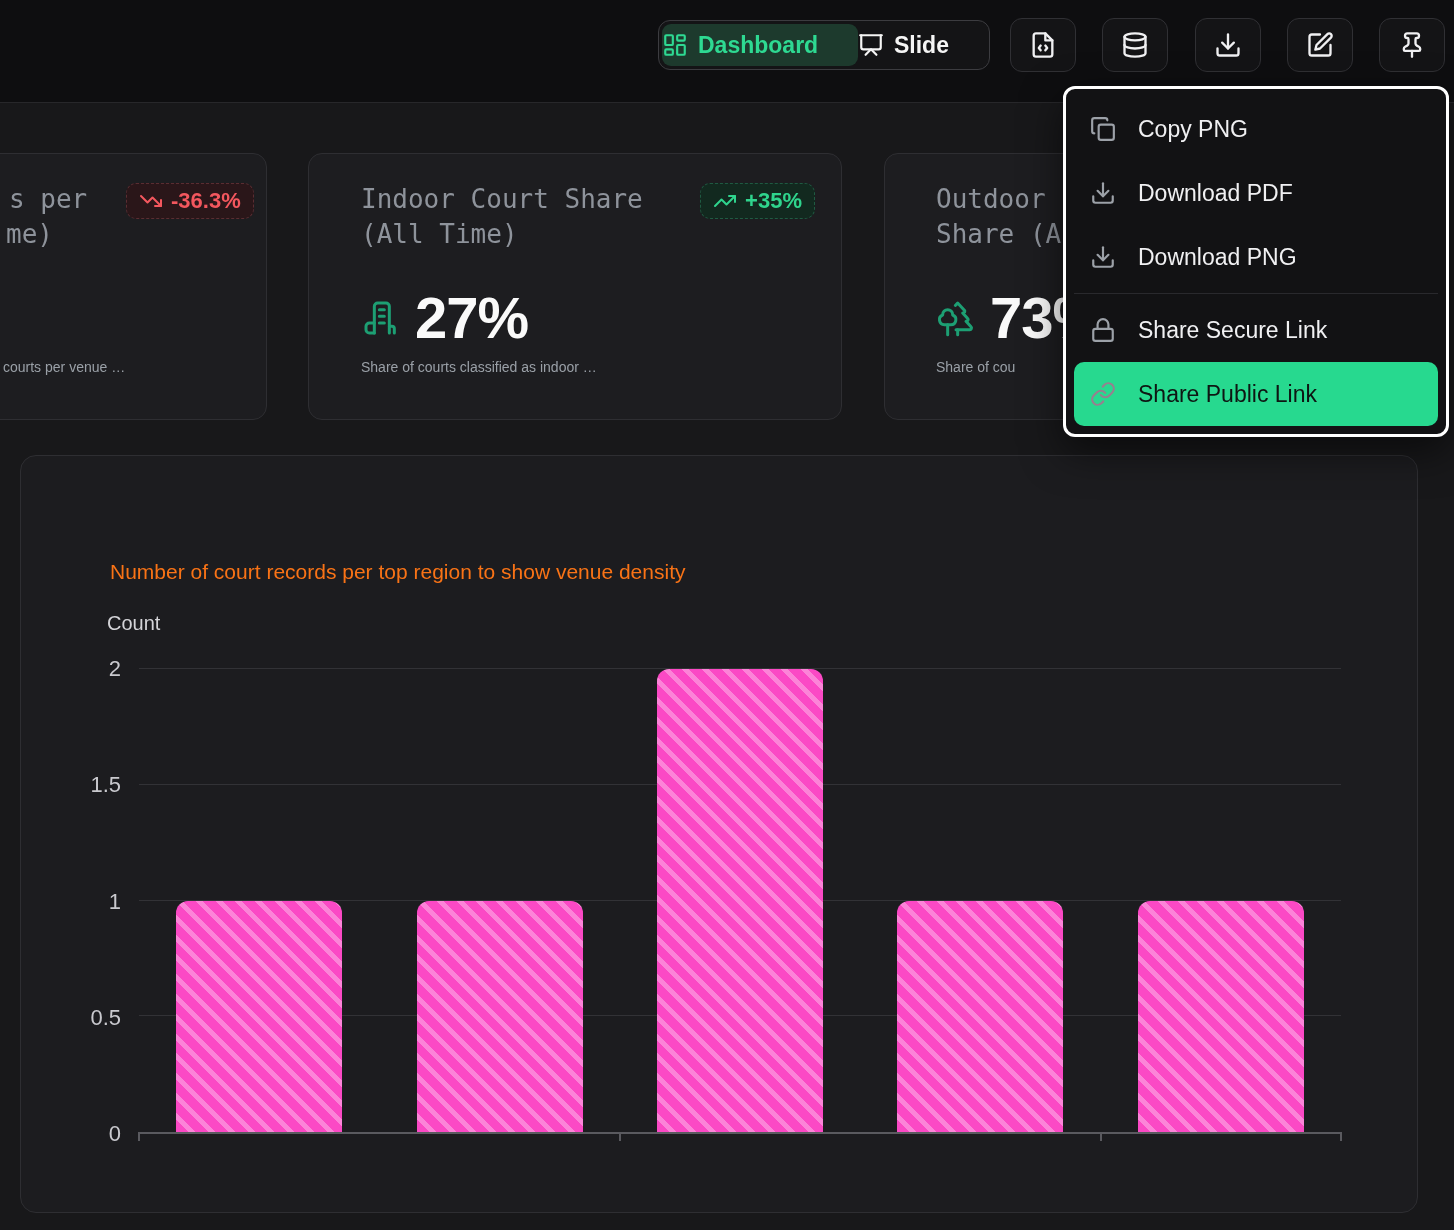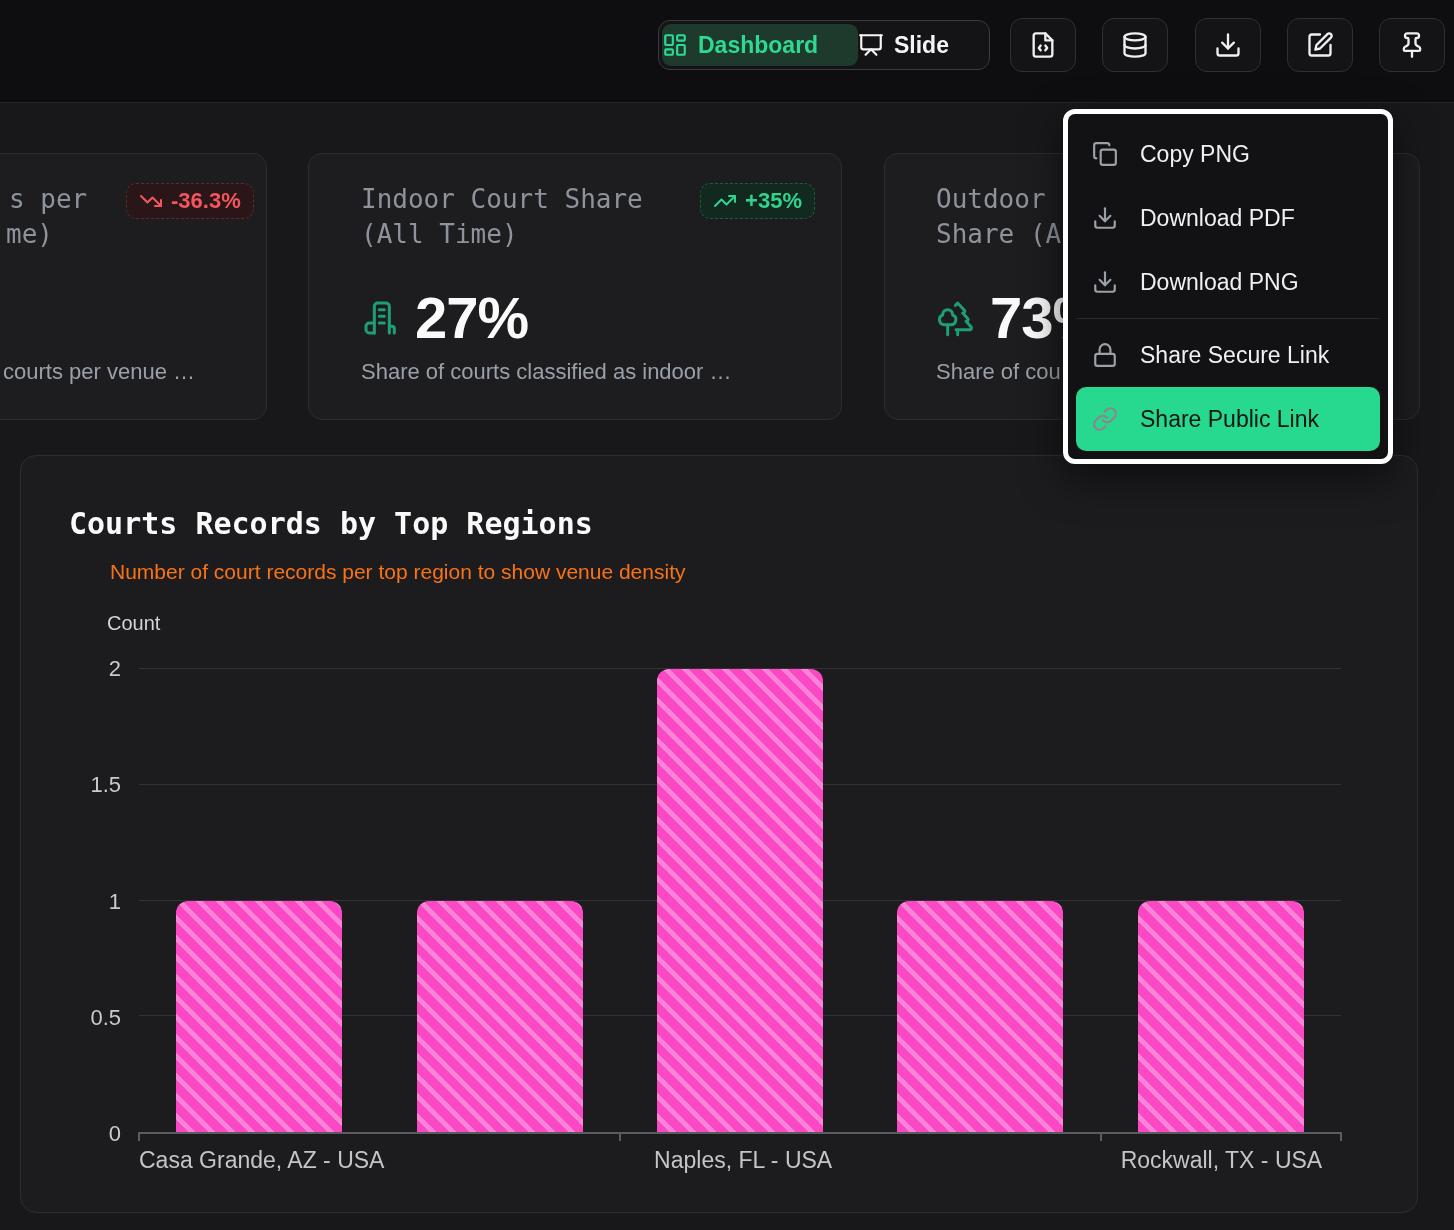--- a/index.html
+++ b/index.html
@@ -47,27 +47,27 @@
     position:absolute; display:flex; align-items:center; gap:8px;
     font-size:22px; font-weight:600; padding:4px 12px; border-radius:10px;
     border:1px dashed; white-space:nowrap;
   }
   .badge-down { color:#f3575e; background:#2a1619; border-color:#5a2d32; }
   .badge-up   { color:#2fd48d; background:#12291f; border-color:#1f5a42; }
   .stat-value-row {
     position:absolute; display:flex; align-items:center; gap:14px; color:#1d9f73;
   }
   .stat-value { font-size:58px; font-weight:600; color:#fafafa; letter-spacing:-1px; }
-  .stat-desc { position:absolute; font-size:22px; color:#9aa0a7; white-space:nowrap; }
+  .stat-desc { position:absolute; font-size:14px; color:#9aa0a7; white-space:nowrap; }
 
   
   .menu {
-    position:absolute; left:1063px; top:86px; width:330px;
-    background:#121214; border:5px solid #ffffff; border-radius:12px;
-    padding:8px; z-index:50; box-shadow:0 14px 40px rgba(0,0,0,.55);margin-top:23px;
+    position:absolute; left:1063px; top:86px; width:386px;
+    background:#121214; border:3px solid #ffffff; border-radius:12px;
+    padding:8px; z-index:50; box-shadow:0 14px 40px rgba(0,0,0,.55);
   }
   .menu-item {
     height:64px; display:flex; align-items:center; gap:22px;
     padding:0 16px; font-size:23px; color:#f0f0f2; border-radius:10px; cursor:pointer;
   }
   .menu-item .mi-icon { color:#9ca1a8; }
   .menu-divider { height:1px; background:#29292d; margin:4px 0; }
   .menu-item.highlight { background:#27d98f; color:#0e1613; }
   .menu-item.highlight .mi-icon { color:#96808f; }
 
@@ -281,21 +281,20 @@
       <svg width="26" height="26" viewBox="0 0 24 24" fill="none" stroke="currentColor" stroke-width="2" stroke-linecap="round" stroke-linejoin="round">
         <path d="M10 13a5 5 0 0 0 7.54.54l3-3a5 5 0 0 0-7.07-7.07l-1.72 1.71"></path>
         <path d="M14 11a5 5 0 0 0-7.54-.54l-3 3a5 5 0 0 0 7.07 7.07l1.71-1.71"></path>
       </svg>
     </span>
     <span>Share Public Link</span>
   </div>
 </div>
 
 <div class="chart-card">
-  <div class="chart-title">Courts Records by Top Regions</div>
   <div class="chart-subtitle">Number of court records per top region to show venue density</div>
   <div class="y-axis-title">Count</div>
   <div class="plot-wrap">
     <div class="ytick-col">
         <div class="ytick" style="bottom: 0%;">0</div>
         <div class="ytick" style="bottom: 25%;">0.5</div>
         <div class="ytick" style="bottom: 50%;">1</div>
         <div class="ytick" style="bottom: 75%;">1.5</div>
         <div class="ytick" style="bottom: 100%;">2</div>
       </div>
@@ -317,21 +316,14 @@
           <div class="bar" style="height: 50%;"></div>
         </div>
         <div class="band">
           <div class="bar" style="height: 50%;"></div>
         </div>
         <div class="xtick" style="left: calc(0% - 1px);"></div>
         <div class="xtick" style="left: calc(40% - 1px);"></div>
         <div class="xtick" style="left: calc(80% - 1px);"></div>
         <div class="xtick" style="left: calc(100% - 1px);"></div>
       </div>
-    <div class="xlabel-row">
-        <div class="xlabel">Casa Grande, AZ - USA</div>
-        <div class="xlabel"></div>
-        <div class="xlabel">Naples, FL - USA</div>
-        <div class="xlabel"></div>
-        <div class="xlabel">Rockwall, TX - USA</div>
-      </div>
   </div>
 </div>
 
 </body></html>

